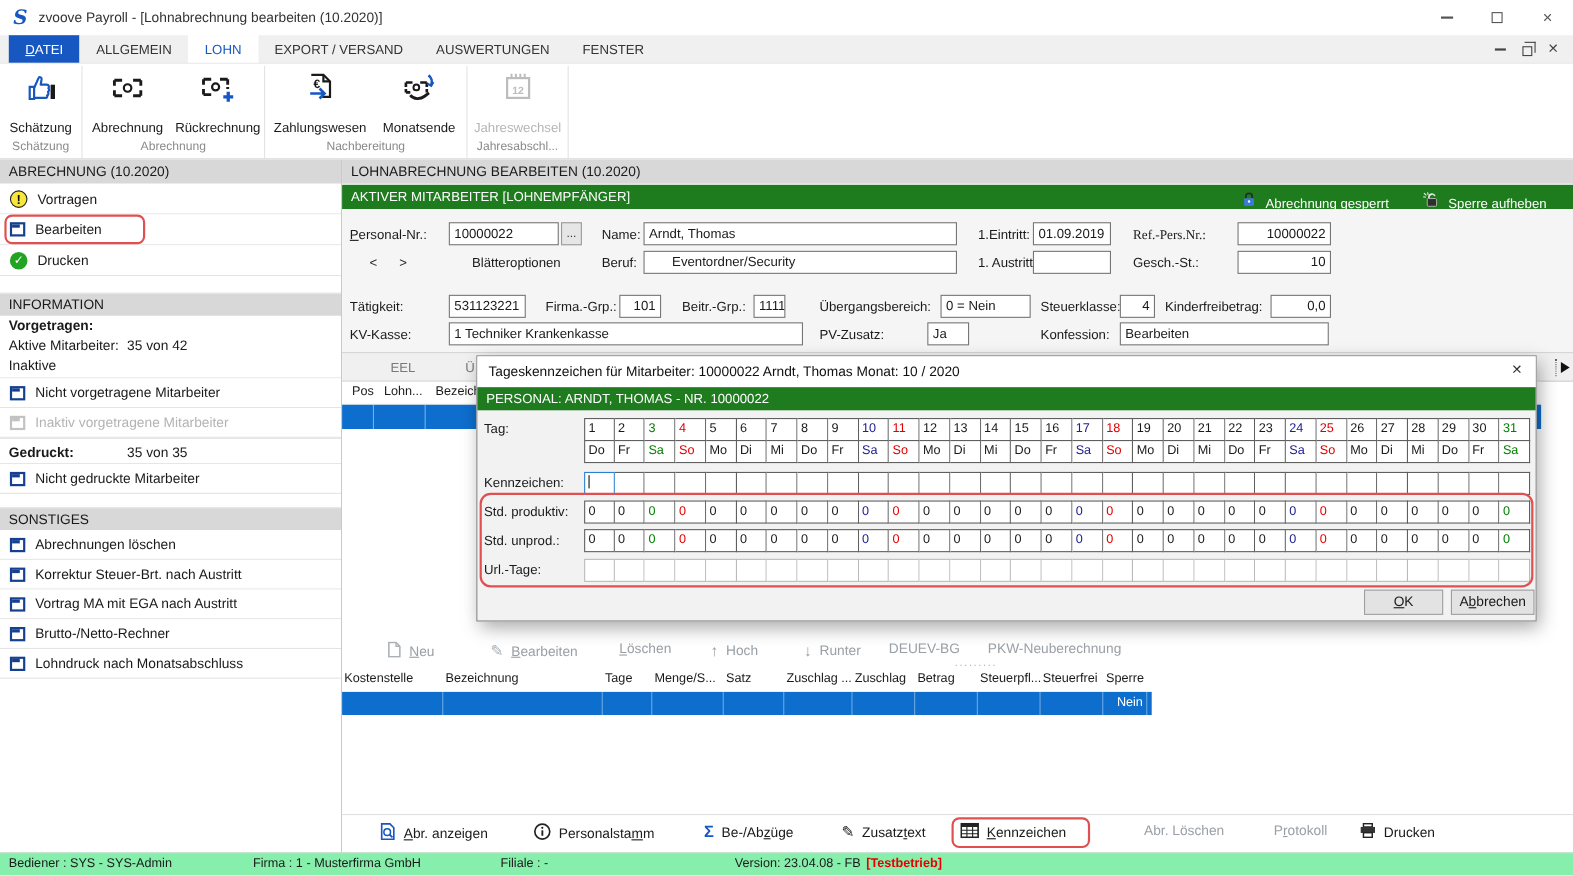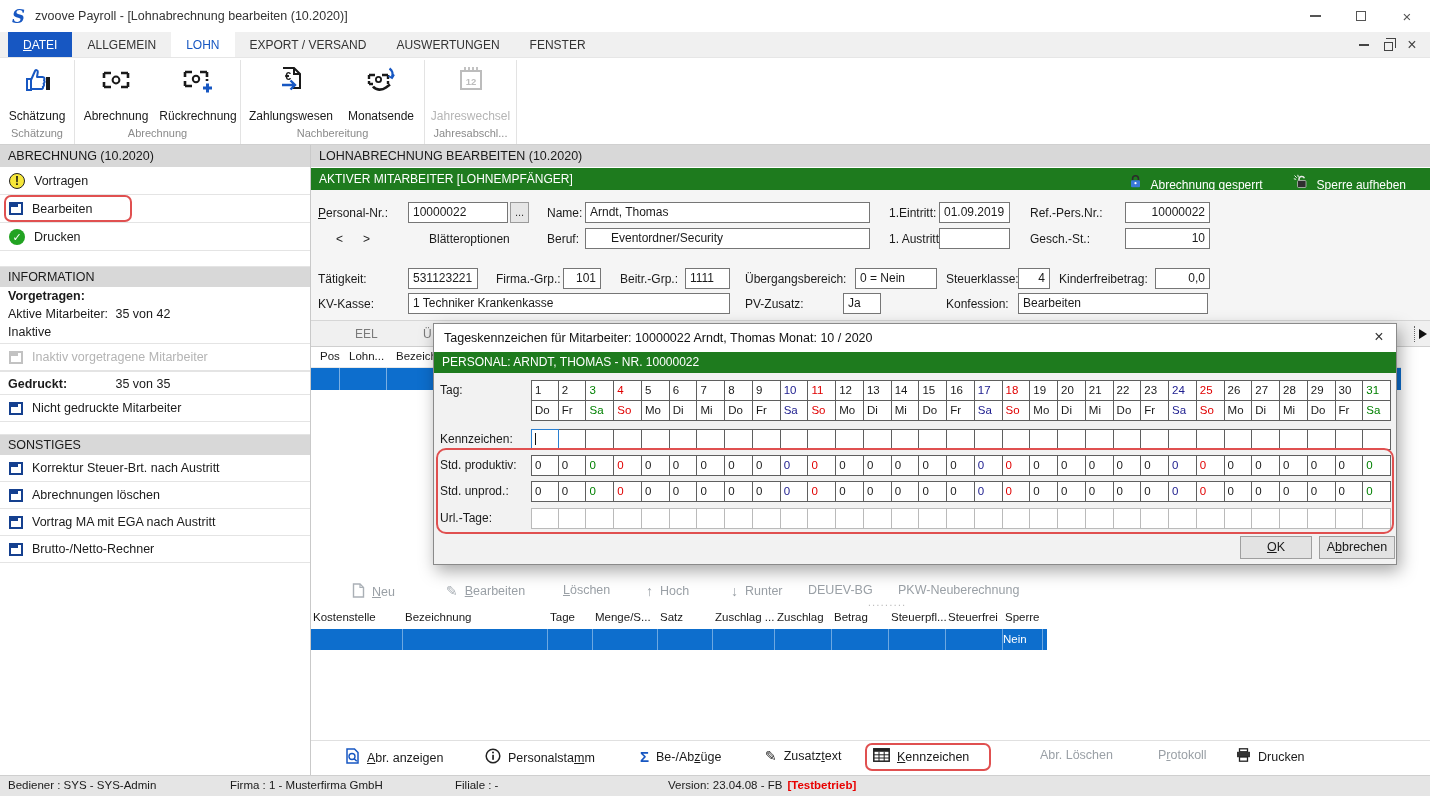--- a/index.html
+++ b/index.html
@@ -94,21 +94,21 @@
   .ct-head span:nth-of-type(1), .ct-row span:nth-of-type(1) { width:92px; }
   .ct-head span:nth-of-type(2), .ct-row span:nth-of-type(2) { width:145px; }
   .ct-head span:nth-of-type(3), .ct-row span:nth-of-type(3) { width:45px; }
   .ct-head span:nth-of-type(4), .ct-row span:nth-of-type(4) { width:65px; }
   .ct-head span:nth-of-type(5), .ct-row span:nth-of-type(5) { width:55px; }
   .ct-head span:nth-of-type(6), .ct-row span:nth-of-type(6) { width:62px; }
   .ct-head span:nth-of-type(7), .ct-row span:nth-of-type(7) { width:57px; }
   .ct-head span:nth-of-type(8), .ct-row span:nth-of-type(8) { width:57px; }
   .ct-head span:nth-of-type(9), .ct-row span:nth-of-type(9) { width:57px; }
   .ct-head span:nth-of-type(10), .ct-row span:nth-of-type(10) { width:57px; }
-  .ct-head span:nth-of-type(11), .ct-row span:nth-of-type(11) { width:40px; text-align:left; padding-right:3px; }
+  .ct-head span:nth-of-type(11), .ct-row span:nth-of-type(11) { width:40px; text-align:right; padding-right:3px; }
 
   .bottom-bar { position:absolute; left:0; top:595px; width:100%; height:33px; background:#fff; border-top:1px solid #e0e0e0; }
   .bt-item { position:absolute; top:7px; display:flex; align-items:center; gap:7px; font-size:12.5px; }
   .bt-item.disabled { color:#9aa0a6; }
 
   
   .dialog { position:absolute; left:433px; top:323px; width:964px; height:242px; background:#f2f2f2; border:1px solid #8a8a8a; box-shadow:3px 6px 16px rgba(0,0,0,.35); z-index:10; }
   .dlg-title { position:absolute; left:0; top:0; width:100%; height:28px; background:#fff; line-height:28px; padding-left:10px; font-size:12.5px; color:#111; }
   .dlg-close { position:absolute; right:0; top:0; width:34px; height:28px; text-align:center; line-height:26px; font-size:16px; color:#333; }
   .dlg-green { position:absolute; left:0; top:28px; width:100%; height:21px; background:#1e7b1e; color:#fff; line-height:21px; padding-left:8px; font-size:12px; }
@@ -118,21 +118,21 @@
   .dgrid { flex:1; display:grid; grid-template-columns:repeat(31,1fr); }
   .dcell { height:21px; background:#fff; border:1px solid #5f5f5f; border-left:none; font-size:11.5px; line-height:19px; padding-left:3px; overflow:hidden; }
   .dcell:nth-of-type(1) { border-left:1px solid #5f5f5f; }
   .lgrid .dcell { border-color:#bababa; }
   .kgrid .dcell:nth-of-type(1) { border:1px solid #2a7fd0; }
   .kgrid .dcell:nth-of-type(1)::after { content:""; display:inline-block; width:1px; height:12px; background:#111; vertical-align:-2px; }
   .red-box { position:absolute; left:2px; right:2px; top:124px; height:86px; border:2px solid #e05050; border-radius:10px; pointer-events:none; }
   .dlg-btn { position:absolute; top:212px; height:23px; background:#e3e3e3; border:1px solid #9f9f9f; text-align:center; line-height:21px; font-size:12.5px; }
 
   
-  .statusbar { position:absolute; left:0; top:775px; width:100%; height:21px; background:#e5e5e5; border-top:1px solid #cfcfcf; font-size:11.5px; }
+  .statusbar { position:absolute; left:0; top:775px; width:100%; height:21px; background:#86efac; border-top:1px solid #cfcfcf; font-size:11.5px; }
   .st-sec { position:absolute; top:3px; }
   .testbetrieb { color:#e80000; font-weight:bold; margin-left:5px; }
   u { text-decoration:underline; }
 </style>
 </head>
 <body>
 
 <div id="app">
 
   <div class="titlebar">
@@ -253,56 +253,64 @@
       <div class="sb-line b">Vorgetragen:</div>
       <div class="sb-line">
         <span class="lab">Aktive Mitarbeiter:</span>
         <span class="val">35 von 42</span>
       </div>
       <div class="sb-line">
         <span class="lab">Inaktive Mitarbeiter:</span>
         <span class="val">0</span>
       </div>
     </div>
+    <div class="sb-item" style="height:27px;">
+      <span class="win-ico"></span>
+      <span>Nicht vorgetragene Mitarbeiter</span>
+    </div>
     <div class="sb-item disabled" style="height:27px;">
       <span class="win-ico gray"></span>
       <span>Inaktiv vorgetragene Mitarbeiter</span>
     </div>
     <div class="sb-gedruckt">
       <span class="lab">Gedruckt:</span>
       <span class="val">35 von 35</span>
     </div>
     <div class="sb-item" style="height:27px;">
       <span class="win-ico"></span>
       <span>Nicht gedruckte Mitarbeiter</span>
     </div>
     <div class="sb-blank" style="height:13px;"></div>
     <div class="sb-header2">SONSTIGES</div>
     <div>
 
         <div class="sb-item" style="height:27px;">
           <span class="win-ico"></span>
-          <span>Korrektur Steuer-Brt. nach Austritt</span>
+          <span>Abrechnungen löschen</span>
         </div>
 
         <div class="sb-item" style="height:27px;">
           <span class="win-ico"></span>
-          <span>Abrechnungen löschen</span>
+          <span>Korrektur Steuer-Brt. nach Austritt</span>
         </div>
 
         <div class="sb-item" style="height:27px;">
           <span class="win-ico"></span>
           <span>Vortrag MA mit EGA nach Austritt</span>
         </div>
 
         <div class="sb-item" style="height:27px;">
           <span class="win-ico"></span>
           <span>Brutto-/Netto-Rechner</span>
         </div>
 
+        <div class="sb-item" style="height:27px;">
+          <span class="win-ico"></span>
+          <span>Lohndruck nach Monatsabschluss</span>
+        </div>
       </div>
   </div>
 
   <div class="main">
     <div class="m-header">LOHNABRECHNUNG BEARBEITEN (10.2020)</div>
     <div class="green-bar">
       <span>AKTIVER MITARBEITER [LOHNEMPFÄNGER]</span>
       <span class="gb-right">
         <span><svg width="15" height="15" viewBox="0 0 15 15">
               <path d="M4.6 6.2 V4.6 a2.9 2.9 0 0 1 5.8 0 V6.2" fill="none" stroke="#2b2b2b" stroke-width="1.6"></path>
@@ -321,39 +329,39 @@
     </div>
 
     <div class="form-area">
       <span class="lbl" style="left:7px;top:16px;"><u>P</u>ersonal-Nr.:</span>
       <div class="inp" style="left:97px;top:12px;width:100px;">10000022</div>
       <div class="btn-sm" style="left:199px;top:12px;width:19px;">...</div>
       <span class="lbl" style="left:236px;top:16px;">Name:</span>
       <div class="inp" style="left:274px;top:12px;width:285px;">Arndt, Thomas</div>
       <span class="lbl" style="left:578px;top:16px;">1.Eintritt:</span>
       <div class="inp" style="left:628px;top:12px;width:71px;">01.09.2019</div>
-      <span class="lbl" style="left:719px;top:16px;">Ref.-Pers.Nr.:</span>
+      <span class="lbl" style="left:719px;top:16px;font-family:Liberation Serif, serif;">Ref.-Pers.Nr.:</span>
       <div class="inp r" style="left:814px;top:12px;width:85px;">10000022</div>
 
       <span class="navch" style="left:25px;top:42px;">&lt;</span>
       <span class="navch" style="left:52px;top:42px;">&gt;</span>
       <span class="lbl" style="left:118px;top:42px;">Blätteroptionen</span>
       <span class="lbl" style="left:236px;top:42px;">Beruf:</span>
       <div class="inp" style="left:274px;top:38px;width:285px;padding-left:25px;">Eventordner/Security</div>
       <span class="lbl" style="left:578px;top:42px;">1. Austritt:</span>
       <div class="inp" style="left:628px;top:38px;width:71px;"></div>
       <span class="lbl" style="left:719px;top:42px;">Gesch.-St.:</span>
       <div class="inp r" style="left:814px;top:38px;width:85px;">10</div>
 
       <span class="lbl" style="left:7px;top:82px;">Tätigkeit:</span>
       <div class="inp" style="left:97px;top:78px;width:70px;">531123221</div>
       <span class="lbl" style="left:185px;top:82px;">Firma.-Grp.:</span>
       <div class="inp r" style="left:252px;top:78px;width:38px;">101</div>
       <span class="lbl" style="left:309px;top:82px;">Beitr.-Grp.:</span>
-      <div class="inp" style="left:374px;top:78px;width:45px;">1111</div>
+      <div class="inp" style="left:374px;top:78px;width:29px;">1111</div>
       <span class="lbl" style="left:434px;top:82px;">Übergangsbereich:</span>
       <div class="inp" style="left:544px;top:78px;width:82px;">0 = Nein</div>
       <span class="lbl" style="left:635px;top:82px;">Steuerklasse:</span>
       <div class="inp r" style="left:707px;top:78px;width:32px;">4</div>
       <span class="lbl" style="left:748px;top:82px;">Kinderfreibetrag:</span>
       <div class="inp r" style="left:844px;top:78px;width:55px;">0,0</div>
 
       <span class="lbl" style="left:7px;top:107px;">KV-Kasse:</span>
       <div class="inp" style="left:97px;top:103px;width:322px;">1 Techniker Krankenkasse</div>
       <span class="lbl" style="left:434px;top:107px;">PV-Zusatz:</span>

